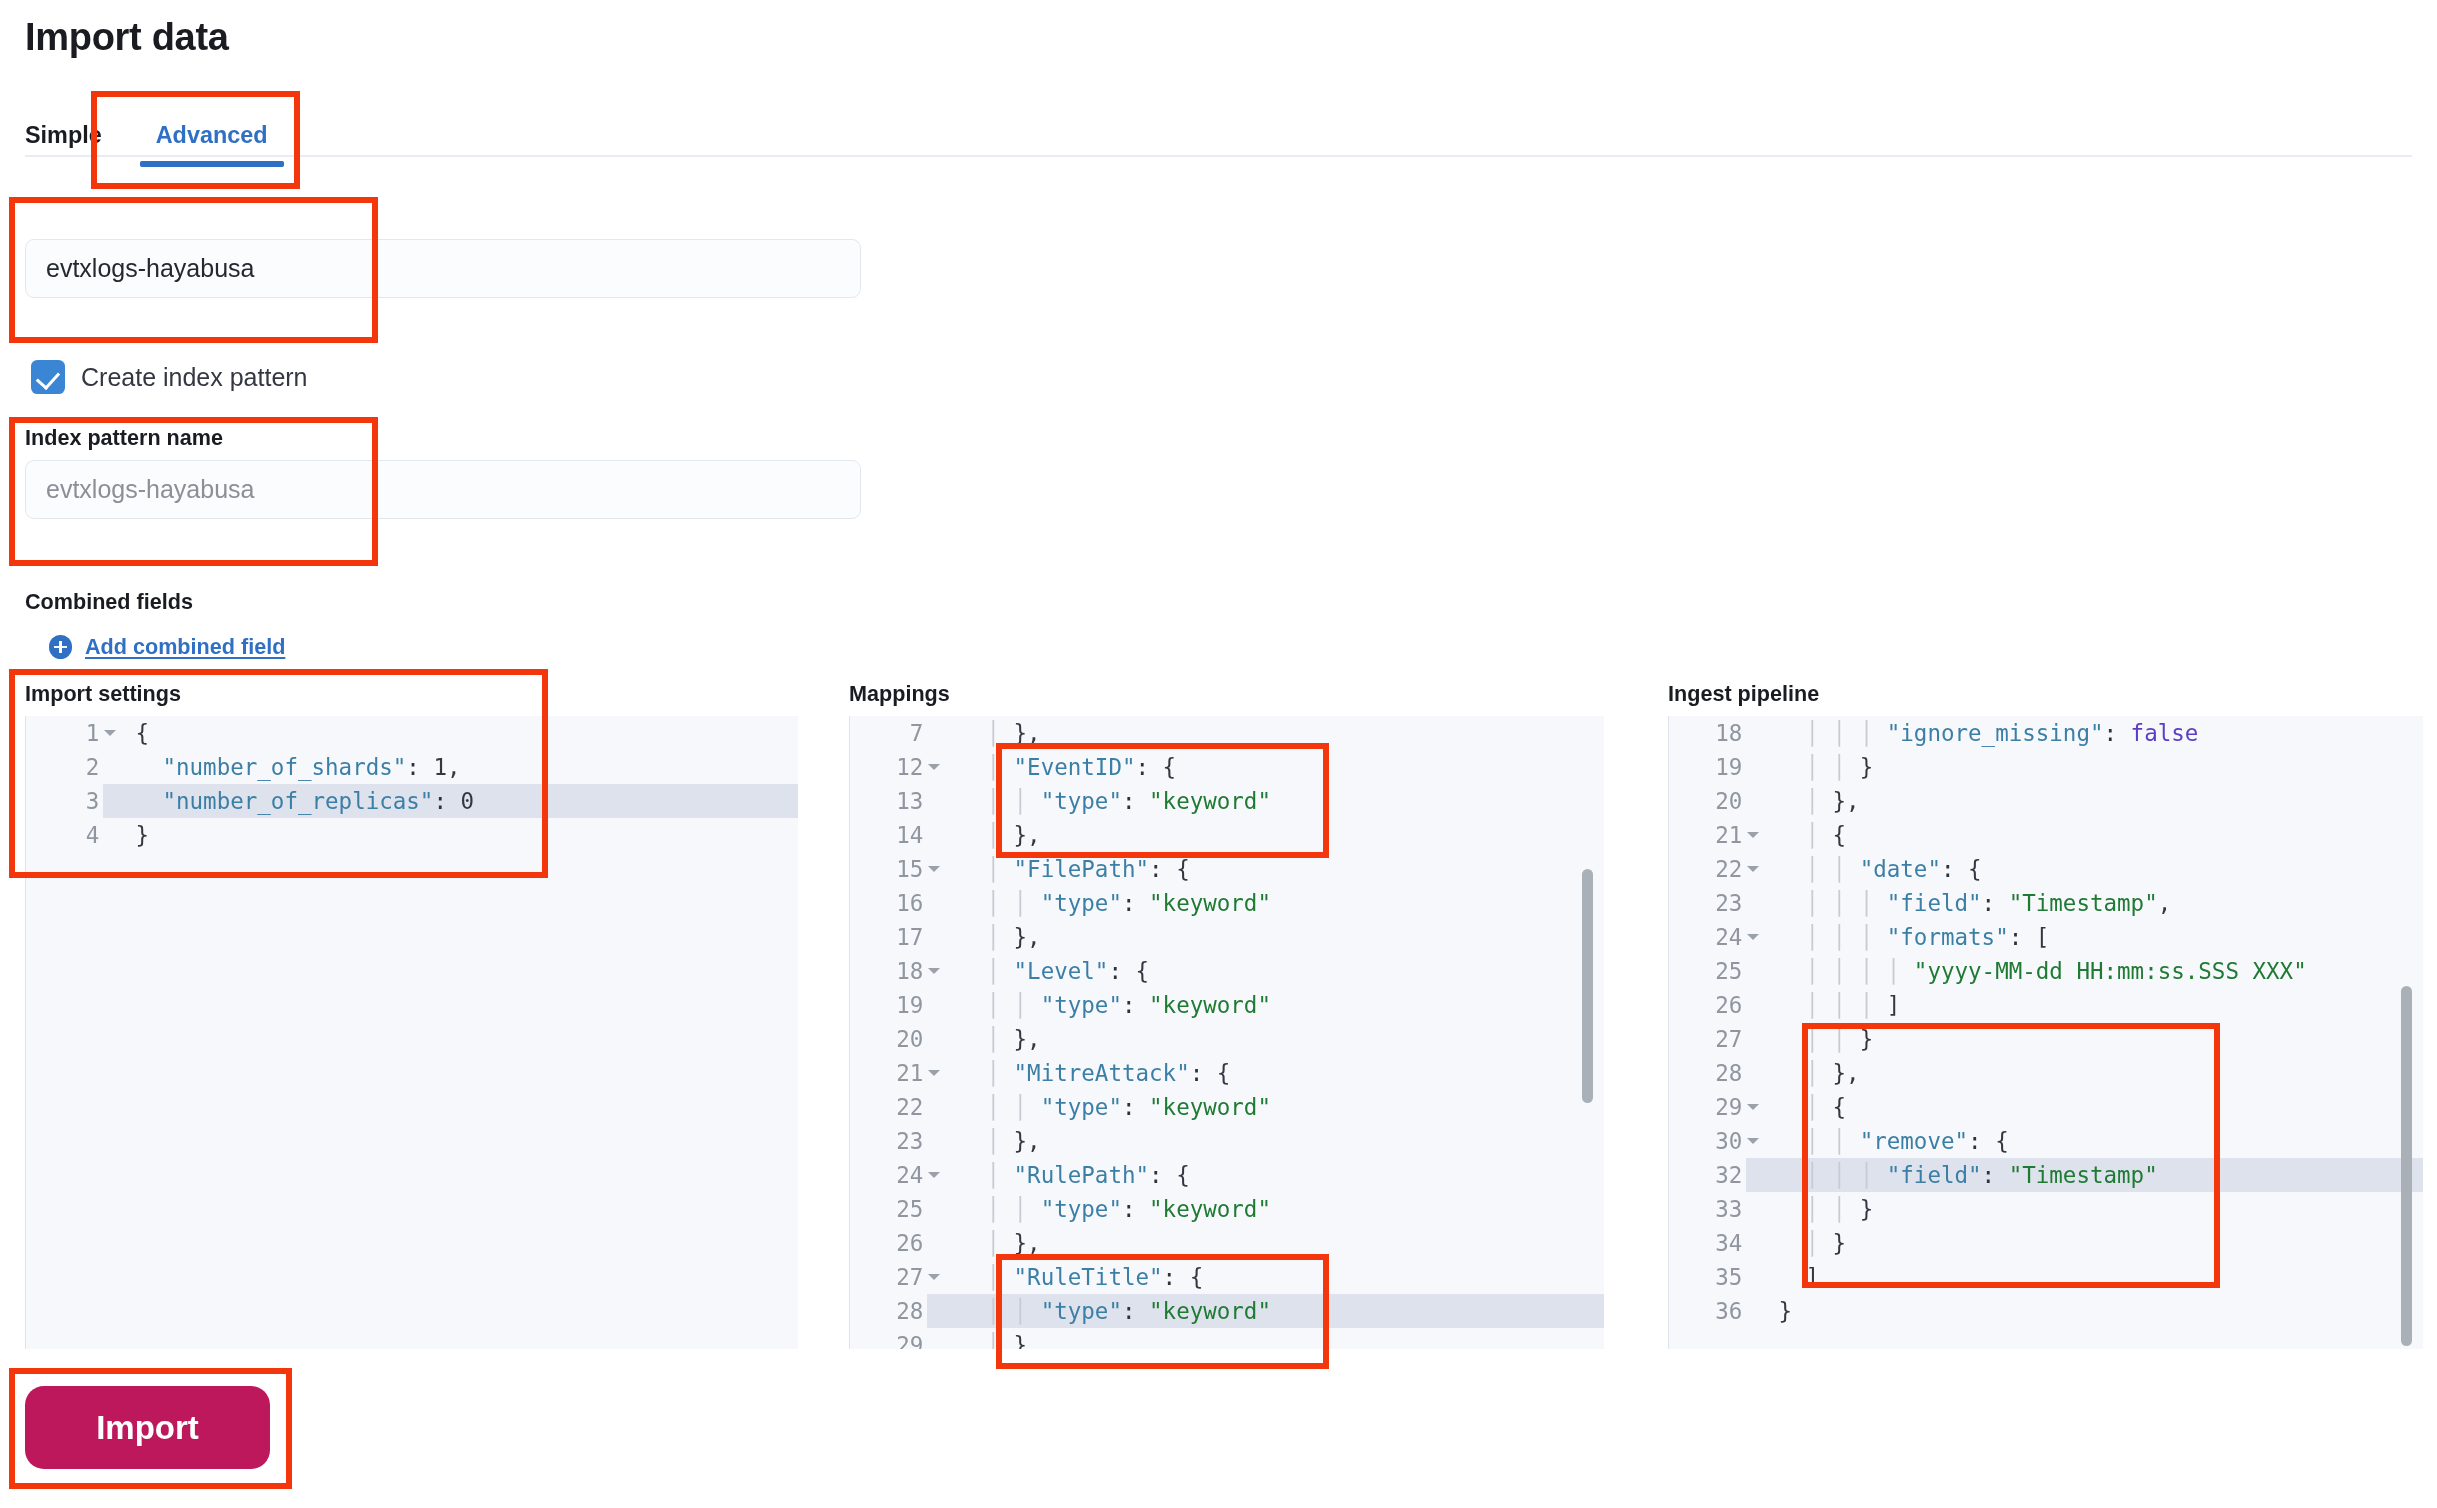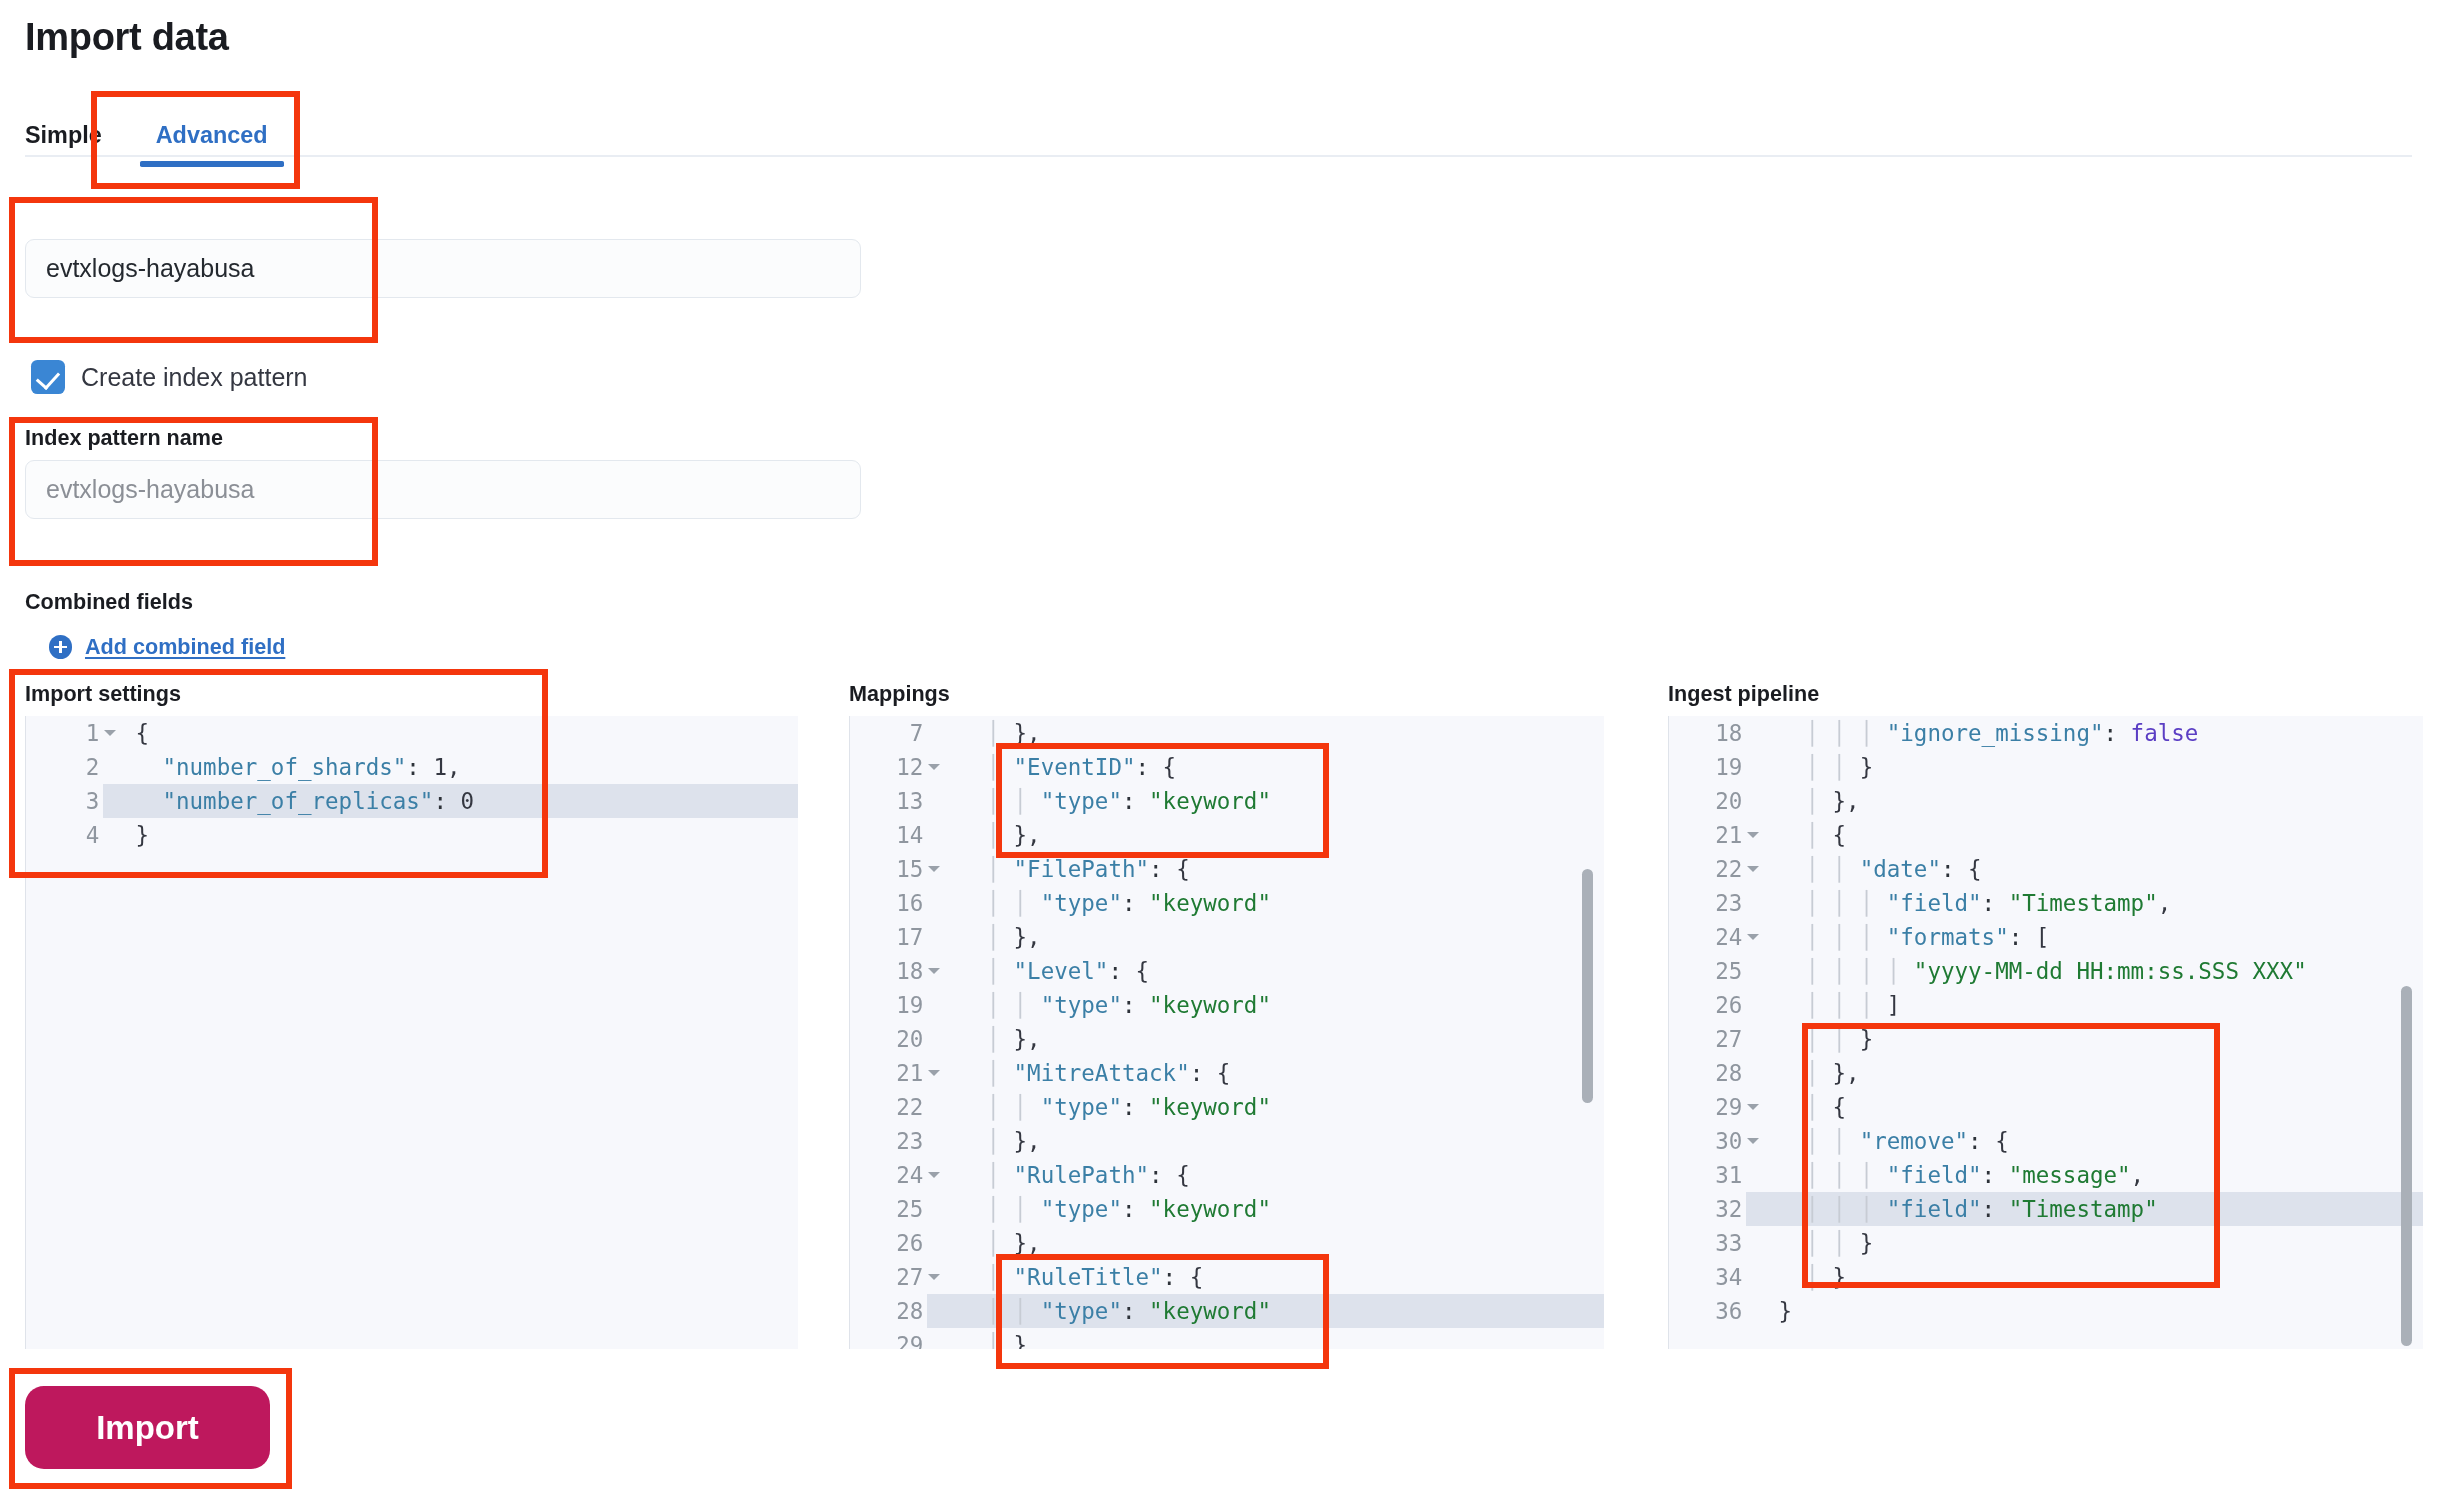--- a/index.html
+++ b/index.html
@@ -238,24 +238,24 @@
     <div class="code-line"><div class="gutter">21<span class="fold"></span></div><div class="gutter-gap"></div><div class="code-body">  <span class="ind">│</span> {</div></div>
     <div class="code-line"><div class="gutter">22<span class="fold"></span></div><div class="gutter-gap"></div><div class="code-body">  <span class="ind">│</span> <span class="ind">│</span> <span class="k">"date"</span><span class="p">:</span> {</div></div>
     <div class="code-line"><div class="gutter">23</div><div class="gutter-gap"></div><div class="code-body">  <span class="ind">│</span> <span class="ind">│</span> <span class="ind">│</span> <span class="k">"field"</span><span class="p">:</span> <span class="s">"Timestamp"</span>,</div></div>
     <div class="code-line"><div class="gutter">24<span class="fold"></span></div><div class="gutter-gap"></div><div class="code-body">  <span class="ind">│</span> <span class="ind">│</span> <span class="ind">│</span> <span class="k">"formats"</span><span class="p">:</span> [</div></div>
     <div class="code-line"><div class="gutter">25</div><div class="gutter-gap"></div><div class="code-body">  <span class="ind">│</span> <span class="ind">│</span> <span class="ind">│</span> <span class="ind">│</span> <span class="s">"yyyy-MM-dd HH:mm:ss.SSS XXX"</span></div></div>
     <div class="code-line"><div class="gutter">26</div><div class="gutter-gap"></div><div class="code-body">  <span class="ind">│</span> <span class="ind">│</span> <span class="ind">│</span> ]</div></div>
     <div class="code-line"><div class="gutter">27</div><div class="gutter-gap"></div><div class="code-body">  <span class="ind">│</span> <span class="ind">│</span> }</div></div>
     <div class="code-line"><div class="gutter">28</div><div class="gutter-gap"></div><div class="code-body">  <span class="ind">│</span> },</div></div>
     <div class="code-line"><div class="gutter">29<span class="fold"></span></div><div class="gutter-gap"></div><div class="code-body">  <span class="ind">│</span> {</div></div>
     <div class="code-line"><div class="gutter">30<span class="fold"></span></div><div class="gutter-gap"></div><div class="code-body">  <span class="ind">│</span> <span class="ind">│</span> <span class="k">"remove"</span><span class="p">:</span> {</div></div>
-    <div class="code-line"><div class="gutter">31</div><div class="gutter-gap"></div><div class="code-body">  <span class="ind">│</span> <span class="ind">│</span> <span class="ind">│</span> <span class="k">"field"</span><span class="p">:</span> <span class="s">"message"</span>,</div></div>
     <div class="code-line highlight"><div class="gutter">32</div><div class="gutter-gap"></div><div class="code-body">  <span class="ind">│</span> <span class="ind">│</span> <span class="ind">│</span> <span class="k">"field"</span><span class="p">:</span> <span class="s">"Timestamp"</span></div></div>
     <div class="code-line"><div class="gutter">33</div><div class="gutter-gap"></div><div class="code-body">  <span class="ind">│</span> <span class="ind">│</span> }</div></div>
     <div class="code-line"><div class="gutter">34</div><div class="gutter-gap"></div><div class="code-body">  <span class="ind">│</span> }</div></div>
+    <div class="code-line"><div class="gutter">35</div><div class="gutter-gap"></div><div class="code-body">  ]</div></div>
     <div class="code-line"><div class="gutter">36</div><div class="gutter-gap"></div><div class="code-body">}</div></div>
   <div class="vscroll" style="right:10.8px; top:270px; height:360px;"></div>
 </div>
 
 <div id="import-button">Import</div>
 
 <div class="redbox" style="left:91px;  top:91px;  width:209px; height:98px;"></div>
 <div class="redbox" style="left:9px;   top:197px;  width:369px; height:146px;"></div>
 <div class="redbox" style="left:9px;   top:417px;  width:369px; height:149px;"></div>
 <div class="redbox" style="left:9px;   top:669px;  width:539px; height:209px;"></div>

